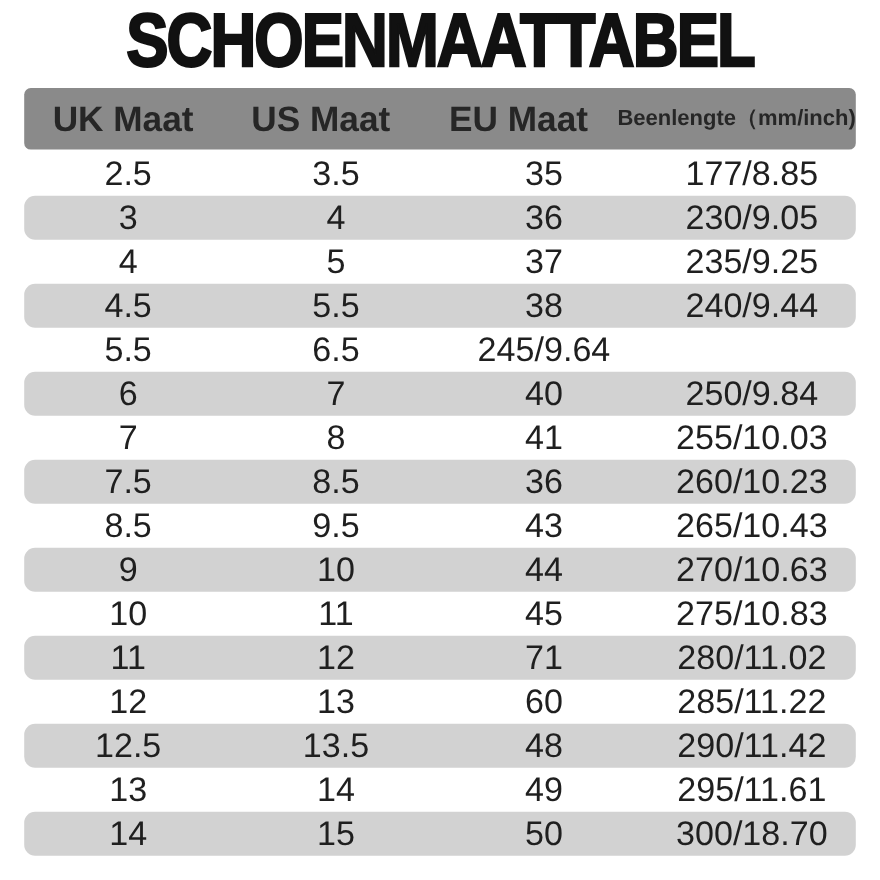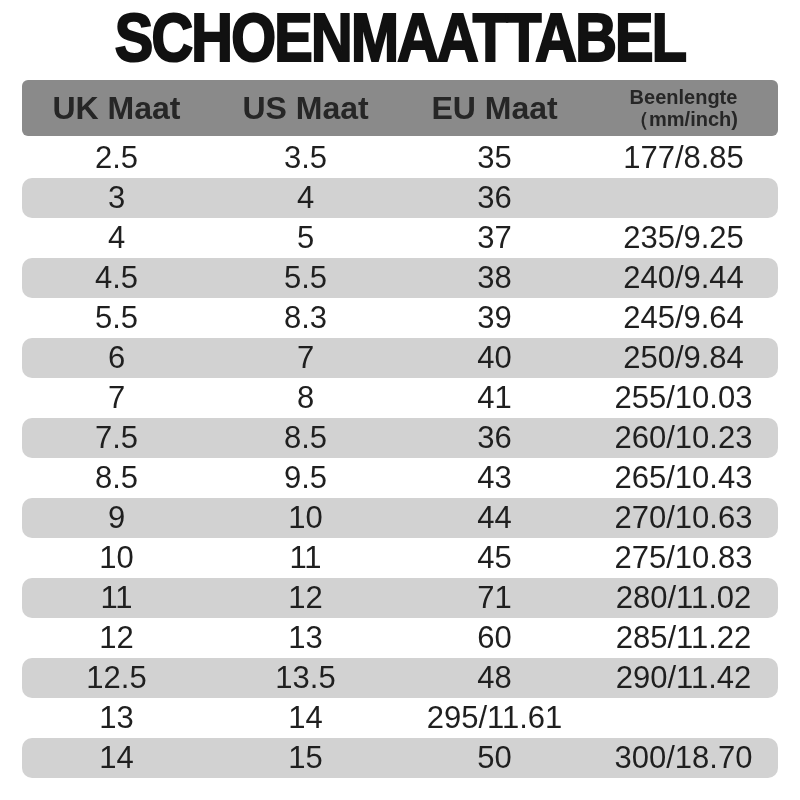--- a/index.html
+++ b/index.html
@@ -39,21 +39,20 @@
   .th{
     text-align:center;
     font-size:32px;
     font-weight:bold;
     color:var(--header_text,#262626);
   }
   .th-small{
     font-size:20px;
     line-height:1.12;
     display:flex;
-    flex-direction:column;
     justify-content:center;
   }
   .row{
     height:40px;
     display:grid;
     grid-template-columns:repeat(4,1fr);
     align-items:center;
   }
   
   .row:nth-child(odd){
@@ -86,37 +85,37 @@
     <div class="row">
       <div class="cell">2.5</div>
       <div class="cell">3.5</div>
       <div class="cell">35</div>
       <div class="cell">177/8.85</div>
     </div>
     <div class="row">
       <div class="cell">3</div>
       <div class="cell">4</div>
       <div class="cell">36</div>
+      <div class="cell">230/9.05</div>
     </div>
     <div class="row">
       <div class="cell">4</div>
       <div class="cell">5</div>
       <div class="cell">37</div>
       <div class="cell">235/9.25</div>
     </div>
     <div class="row">
       <div class="cell">4.5</div>
       <div class="cell">5.5</div>
       <div class="cell">38</div>
       <div class="cell">240/9.44</div>
     </div>
     <div class="row">
       <div class="cell">5.5</div>
-      <div class="cell">8.3</div>
-      <div class="cell">39</div>
+      <div class="cell">6.5</div>
       <div class="cell">245/9.64</div>
     </div>
     <div class="row">
       <div class="cell">6</div>
       <div class="cell">7</div>
       <div class="cell">40</div>
       <div class="cell">250/9.84</div>
     </div>
     <div class="row">
       <div class="cell">7</div>
@@ -162,20 +161,21 @@
     </div>
     <div class="row">
       <div class="cell">12.5</div>
       <div class="cell">13.5</div>
       <div class="cell">48</div>
       <div class="cell">290/11.42</div>
     </div>
     <div class="row">
       <div class="cell">13</div>
       <div class="cell">14</div>
+      <div class="cell">49</div>
       <div class="cell">295/11.61</div>
     </div>
     <div class="row">
       <div class="cell">14</div>
       <div class="cell">15</div>
       <div class="cell">50</div>
       <div class="cell">300/18.70</div>
     </div>
   </div>
 </div>

